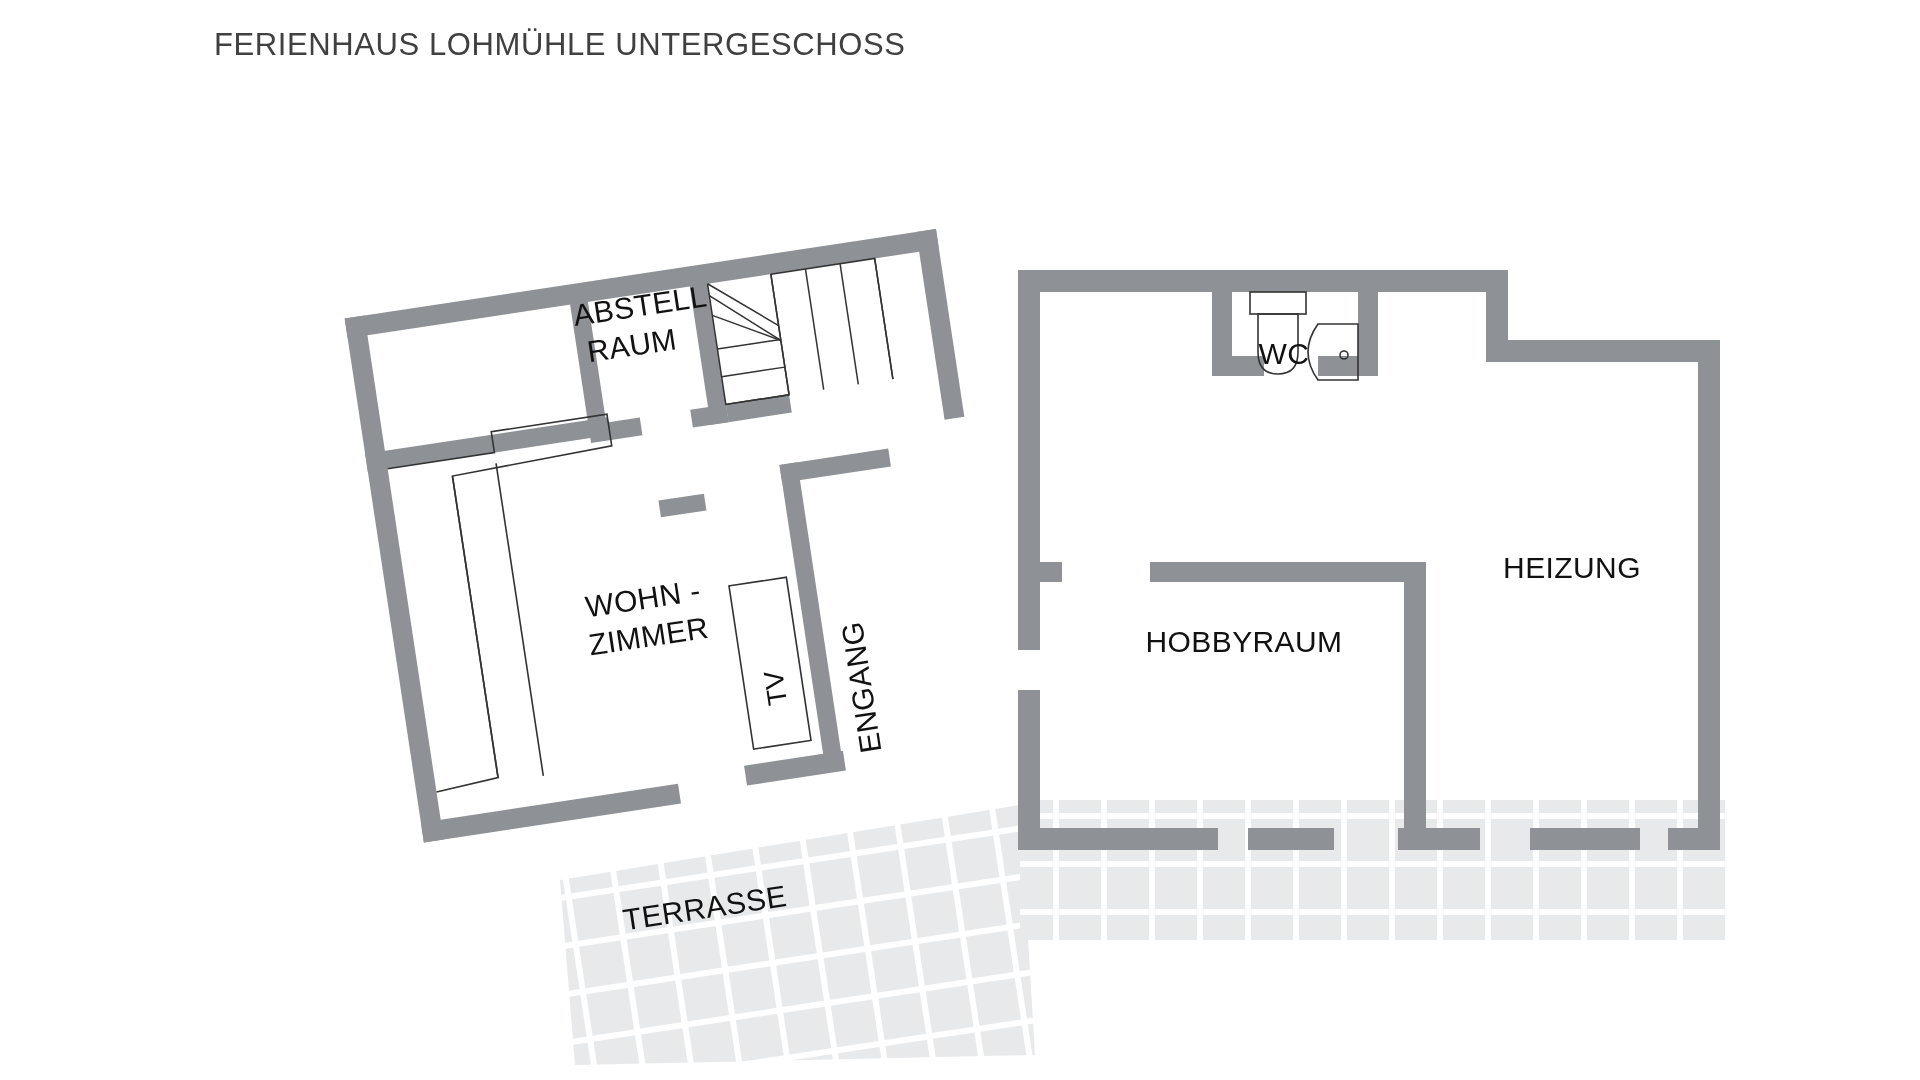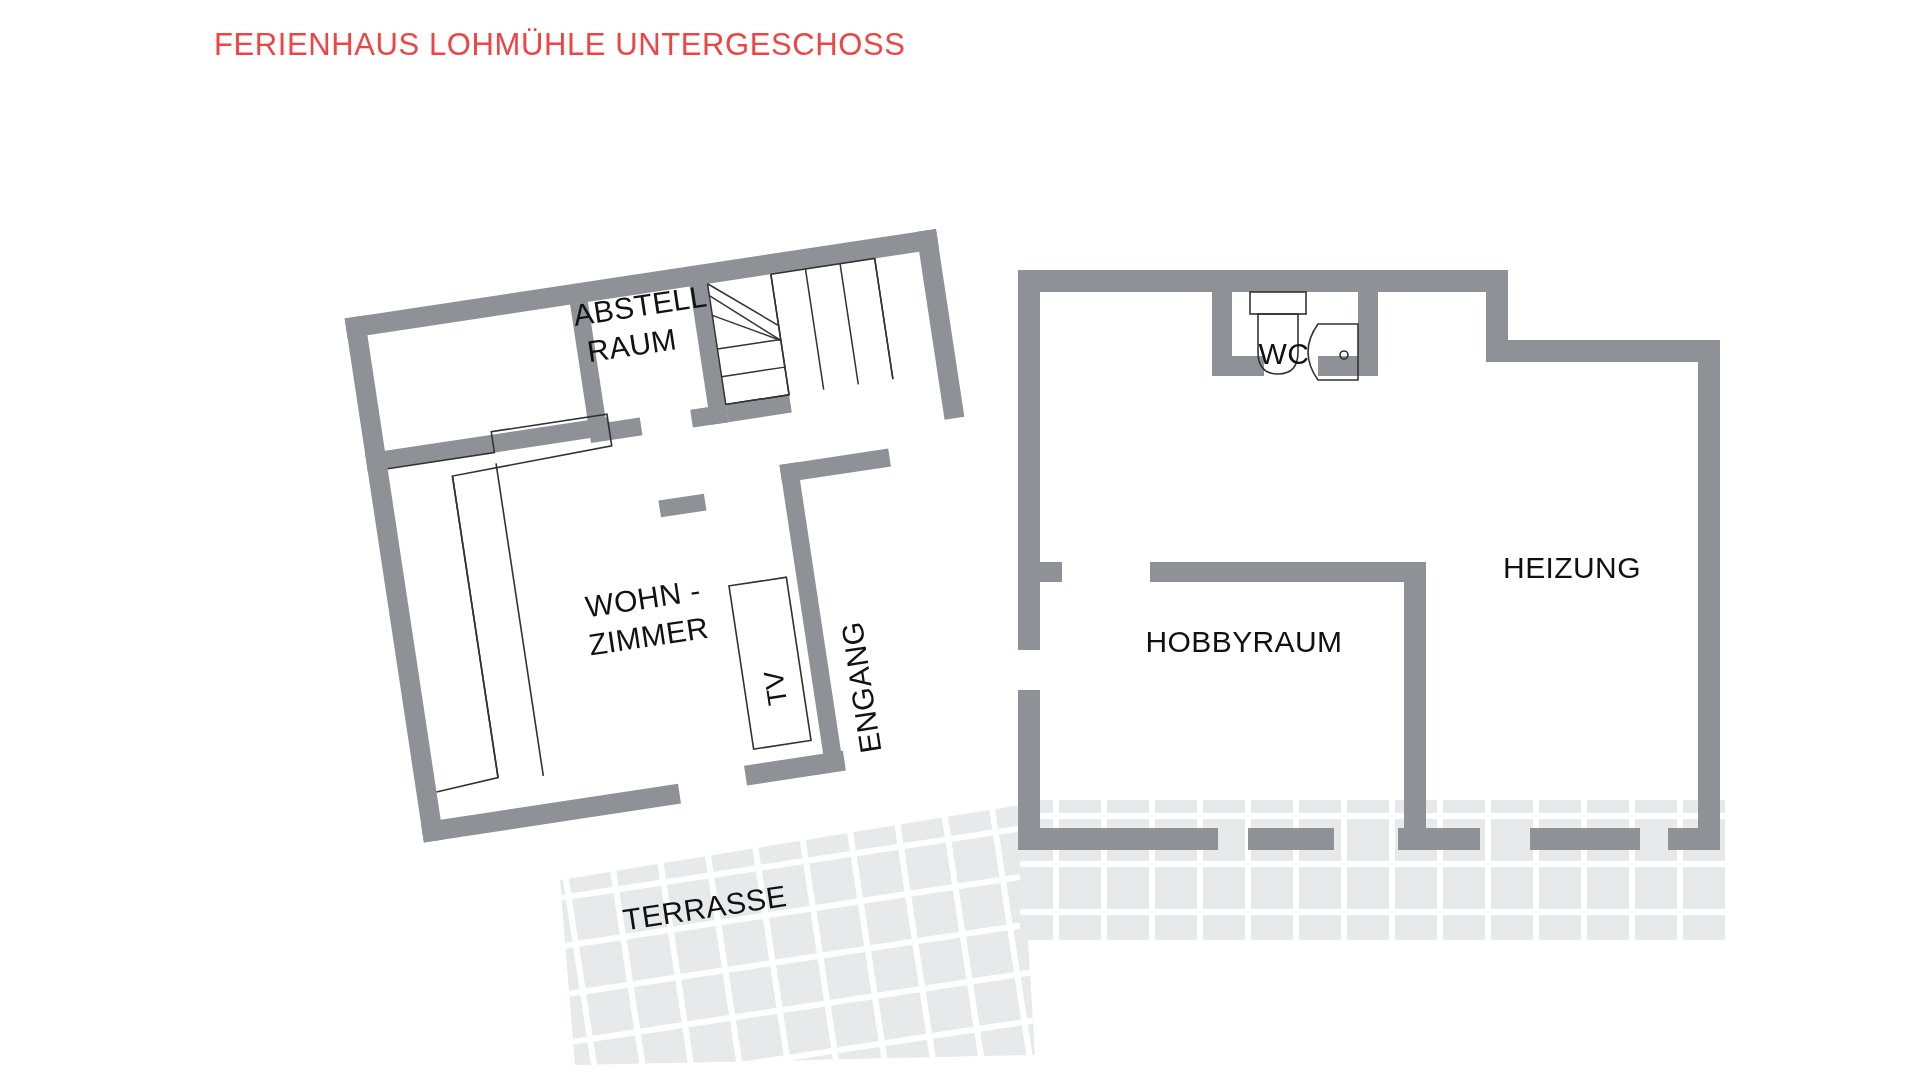--- a/index.html
+++ b/index.html
@@ -16,21 +16,21 @@
     width: 1920px;
     height: 1080px;
     background: #ffffff;
   }
   #plan-title {
     position: absolute;
     left: 214px;
     top: 27px;
     font-size: 31px;
     letter-spacing: 0.6px;
-    color: #ef4444;
+    color: #404040;
     font-family: "Liberation Sans", sans-serif;
     white-space: nowrap;
     text-align: center;
   }
   #floorplan-svg {
     position: absolute;
     left: 0;
     top: 0;
   }
   .room-label {

